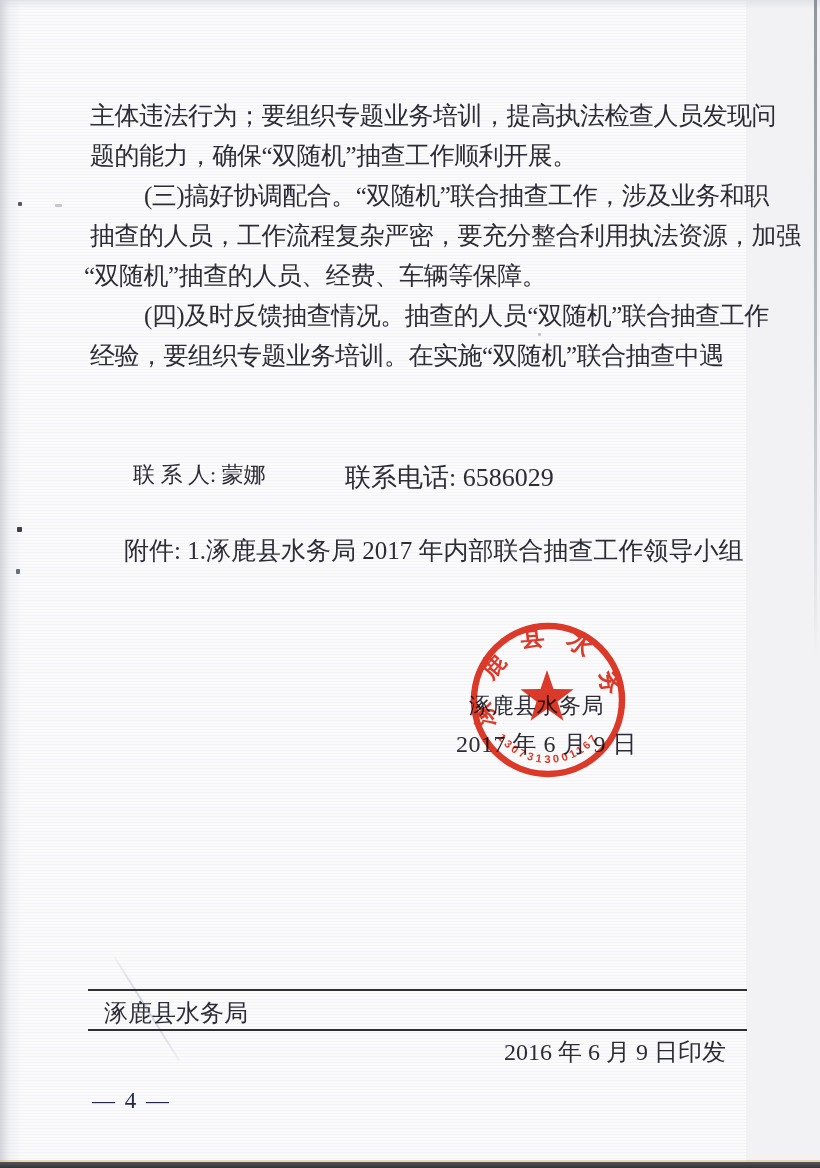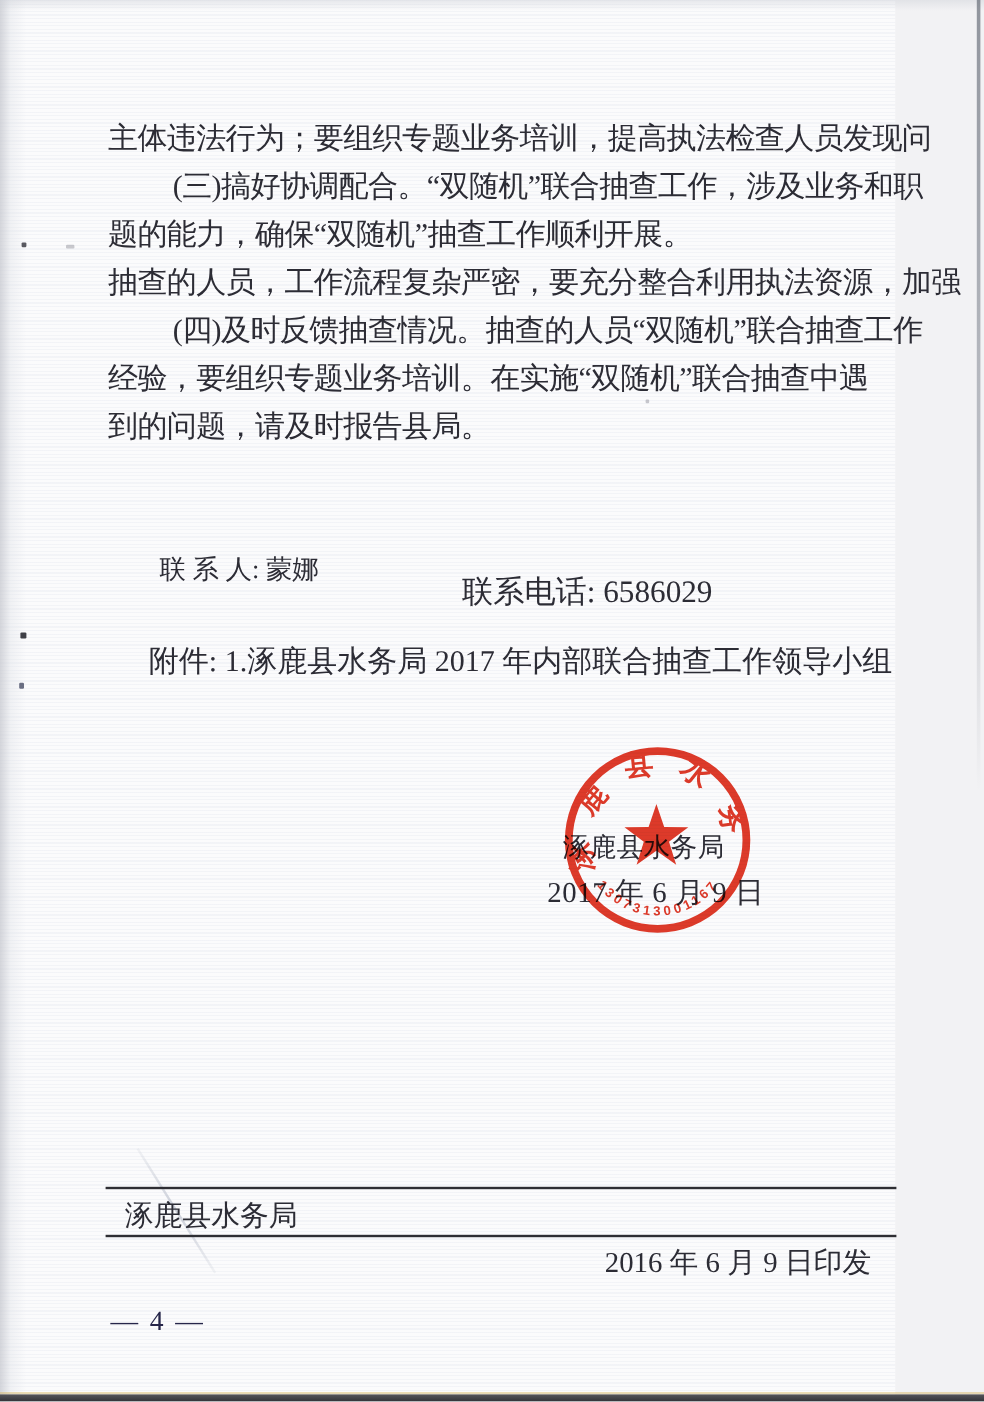--- a/index.html
+++ b/index.html
@@ -53,21 +53,21 @@
   .body-text{
     position:absolute;left:90px;top:96px;width:656px;
     font-size:25px;letter-spacing:-0.5px;line-height:40px;
     white-space:nowrap;
   }
   .body-text .line{height:40px;}
   .body-text .indent{padding-left:54px;}
   .body-text .hang{margin-left:-6px;}
   
   .contact-person{position:absolute;left:133px;top:460px;font-size:22px;white-space:nowrap;}
-  .contact-phone{position:absolute;left:345px;top:476px;font-size:26px;white-space:nowrap;margin-left:40px;}
+  .contact-phone{position:absolute;left:345px;top:460px;font-size:26px;white-space:nowrap;}
   
   .attachment{position:absolute;left:124px;top:534px;font-size:25px;white-space:nowrap;}
   
   .sig-org{position:absolute;left:469px;top:691px;font-size:22px;letter-spacing:0.5px;white-space:nowrap;z-index:1;}
   .sig-date{position:absolute;left:456px;top:728px;font-size:24px;letter-spacing:0.5px;white-space:nowrap;z-index:1;}
   
   .seal{
     position:absolute;left:468px;top:622px;width:160px;height:160px;
     mix-blend-mode:multiply;opacity:0.95;z-index:2;
     color:var(--seal-color,#e0301e);
@@ -94,26 +94,26 @@
   <div class="edge-right-line"></div>
   <div class="speck speck-a"></div>
   <div class="speck speck-b"></div>
   <div class="speck speck-c"></div>
   <div class="speck speck-d"></div>
   <div class="speck speck-e"></div>
   <div class="scratch"></div>
 
   <div class="body-text">
     <div class="line">主体违法行为；要组织专题业务培训，提高执法检查人员发现问</div>
+    <div class="line">题的能力，确保“双随机”抽查工作顺利开展。</div>
     <div class="line indent">(三)搞好协调配合。“双随机”联合抽查工作，涉及业务和职</div>
-    <div class="line">题的能力，确保“双随机”抽查工作顺利开展。</div>
     <div class="line">抽查的人员，工作流程复杂严密，要充分整合利用执法资源，加强</div>
+    <div class="line hang">“双随机”抽查的人员、经费、车辆等保障。</div>
     <div class="line indent">(四)及时反馈抽查情况。抽查的人员“双随机”联合抽查工作</div>
     <div class="line">经验，要组织专题业务培训。在实施“双随机”联合抽查中遇</div>
-    <div class="line">到的问题，请及时报告县局。</div>
   </div>
 
   <div class="contact-person">联 系 人: 蒙娜</div>
   <div class="contact-phone">联系电话: 6586029</div>
 
   <div class="attachment">附件: 1.涿鹿县水务局 2017 年内部联合抽查工作领导小组</div>
 
   <div class="sig-org">涿鹿县水务局</div>
   <div class="sig-date">2017 年 6 月 9 日</div>
 

